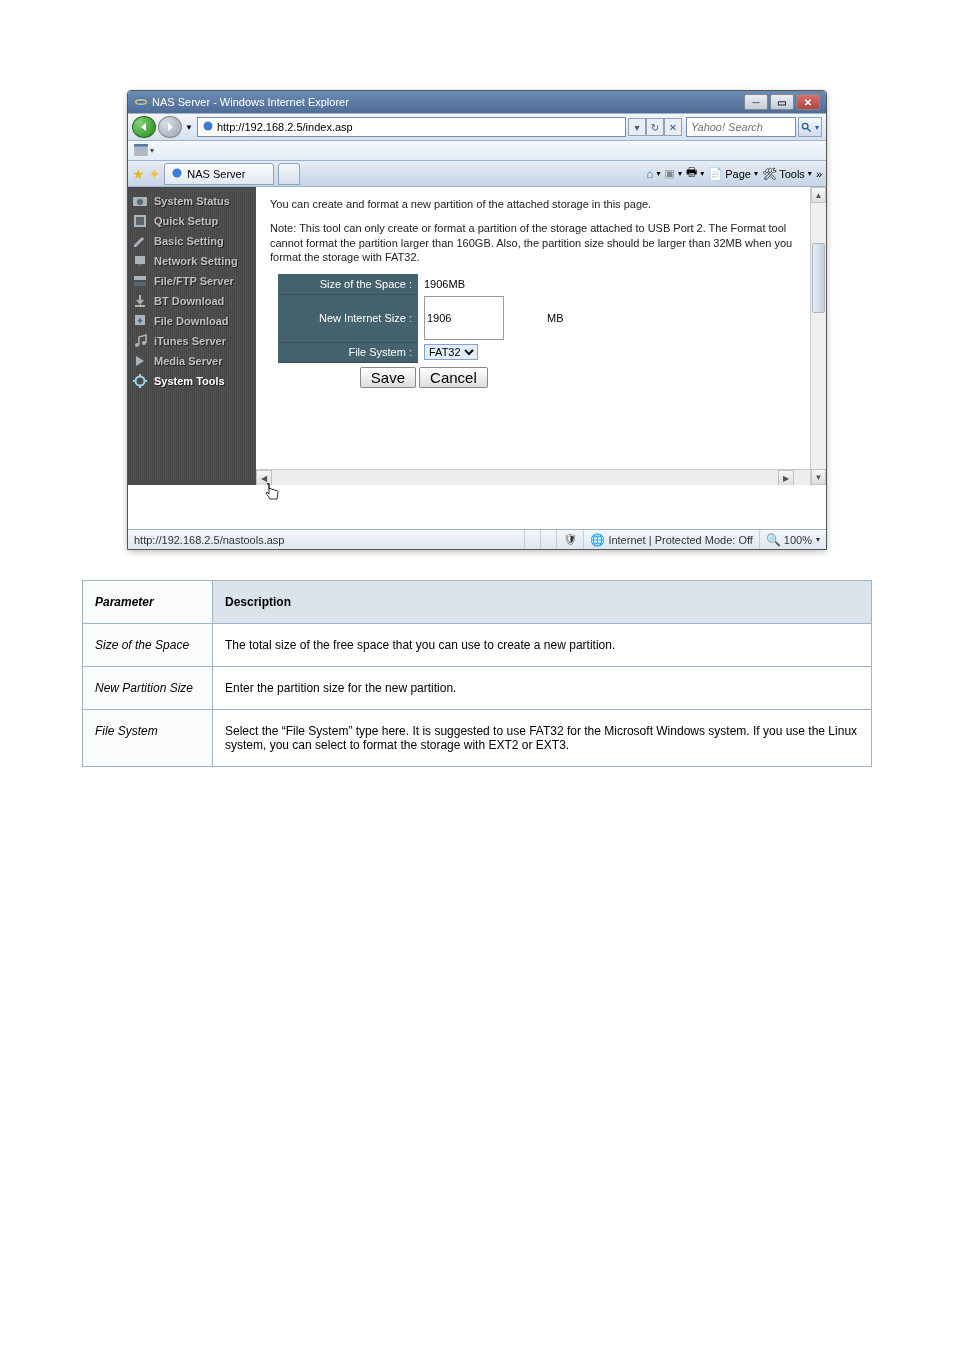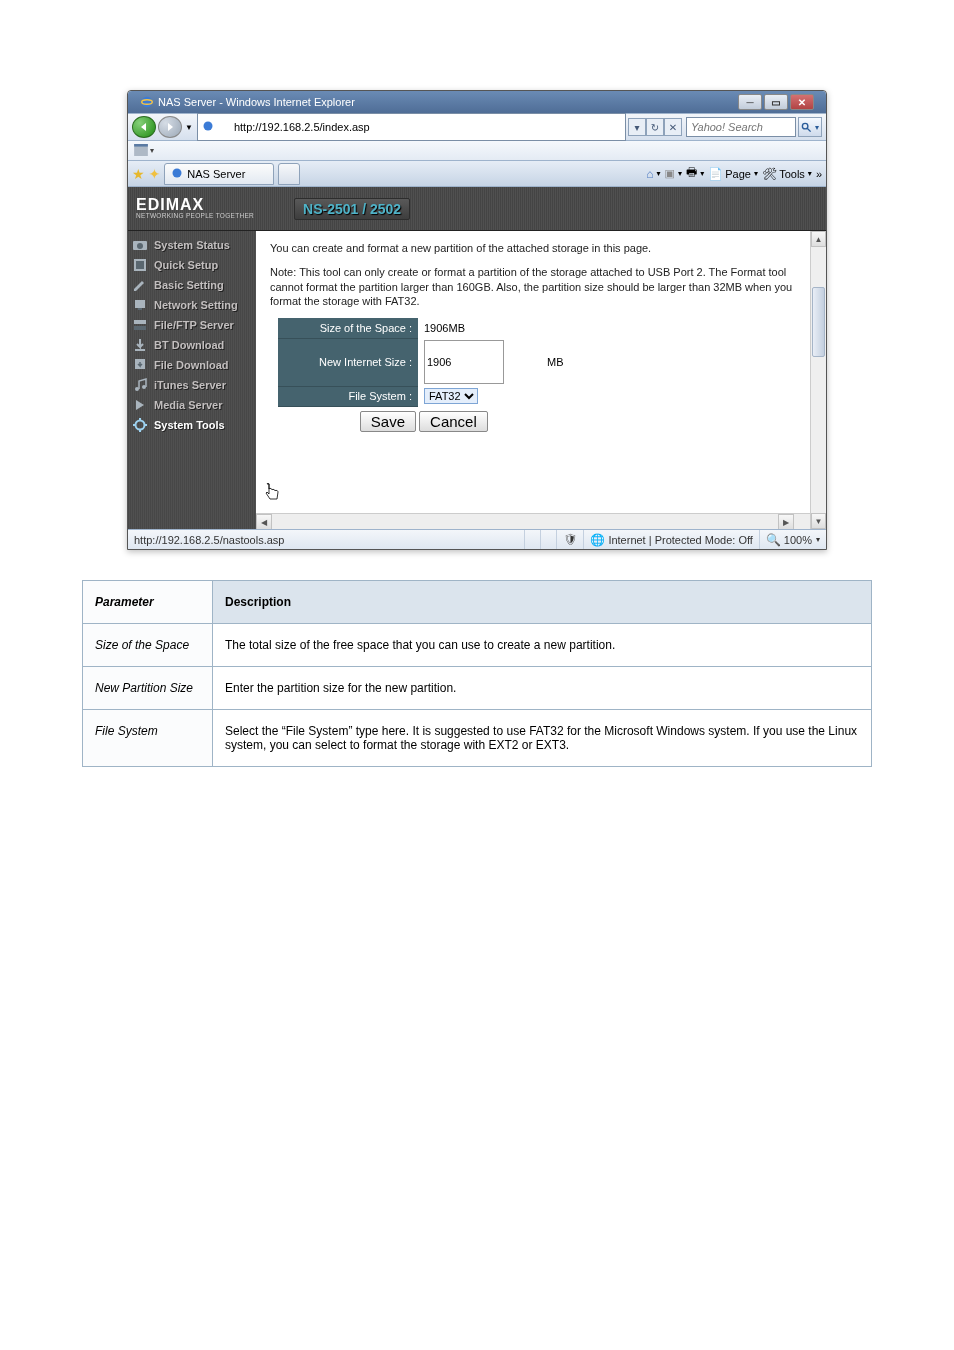--- a/index.html
+++ b/index.html
@@ -1,29 +1,29 @@
 <!DOCTYPE html>
 <html><head>
 <meta charset="utf-8">
 <style>
   * { box-sizing: border-box; margin: 0; padding: 0; }
   body { font-family: Tahoma, Arial, sans-serif; background: #fff; width: 954px; }
   .screenshot-wrap { padding: 90px 20px 10px 20px; }
   .ie-window { width: 700px; height: 460px; margin: 0 auto; border: 1px solid #555; background: #d6e5f5; position: relative; border-radius: 4px 4px 0 0; box-shadow: 0 2px 6px rgba(0,0,0,0.25);}
-  .titlebar { height: 22px; background: linear-gradient(to bottom,#6a8bb5,#4f6d96); display: flex; align-items: center; padding: 0 12px; font-size: 11px; color: #fff; border-radius: 4px 4px 0 0;}
+  .titlebar { height: 22px; background: linear-gradient(to bottom,#6a8bb5,#4f6d96); display: flex; align-items: center; padding: 0 6px; font-size: 11px; color: #fff; border-radius: 4px 4px 0 0;}
   .title-icon { width: 14px; height: 14px; margin-right: 4px; display:inline-flex; align-items:center; justify-content:center;}
   .titlebar .wbtns { margin-left: auto; display: flex; gap: 2px;}
   .wbtn { width: 24px; height: 16px; background: linear-gradient(to bottom,#d47171,#b14444); border:1px solid #888; border-radius:2px; display:inline-flex; align-items:center; justify-content:center; color:#fff; font-size:10px; font-weight:bold;}
   .wbtn.nm { background: linear-gradient(to bottom,#e9eef5,#c2ccda); color:#333;}
   .addrbar { height: 28px; background: linear-gradient(to bottom,#f3f6fa,#d6e0ee); border-top:1px solid #9eb3cc; border-bottom:1px solid #9eb3cc; display:flex; align-items:center; padding:0 4px; font-size:11px;}
   .navbtn { width:24px; height:22px; border-radius:50%; background: radial-gradient(circle at 30% 30%,#86d07a,#1e8a10); border:1px solid #2a6b1f; margin-right:2px; display:inline-flex; align-items:center; justify-content:center; color:#fff;}
   .navbtn.grey { background: radial-gradient(circle at 30% 30%, #d6dde6, #9aa7b6); border:1px solid #888; color:#555;}
   .navbtn svg { display:block;}
   .navsep { margin: 0 4px; }
-  .addrinput { flex:1; height:28px; background:#fff; border:1px solid #7a8ea6; padding:0 4px; display:flex; align-items:center; gap:20px;}
+  .addrinput { flex:1; height:20px; background:#fff; border:1px solid #7a8ea6; padding:0 4px; display:flex; align-items:center; gap:3px;}
   .addrtext { flex:1; border:none; outline:none; font-size:11px; background:transparent;}
   .refresh-group { display:flex; align-items:center; margin-left:2px;}
   .refresh-group .mini { width:18px; height:18px; border:1px solid #8ea2ba; background:#e8eef6; display:inline-flex; align-items:center; justify-content:center; font-size:10px; color:#445877;}
   .ysearch { width:110px; height:20px; border:1px solid #7a8ea6; background:#fff; margin-left:4px; color:#888; font-style:italic; padding:2px 4px; font-size:11px;}
   .magbtn { width:24px; height:20px; background: linear-gradient(to bottom,#f5f9ff,#cfdbec); border:1px solid #8ea2ba; margin-left:2px; display:inline-flex; align-items:center; justify-content:center; color:#2a5c9a;}
   .magbtn .tri { margin-left:3px;}
   .cmdrow { height: 20px; background: linear-gradient(to bottom,#f5f8fc,#e4ebf4); border-bottom:1px solid #9eb3cc; display:flex; align-items:center; font-size:11px; padding:0 6px;}
   .cmdrow .tri { font-size:8px; color:#444; margin-left:2px;}
   .tabsrow { height: 26px; background: linear-gradient(to bottom,#e6edf6,#c6d4e5); border-bottom:1px solid #9eb3cc; display:flex; align-items:center; gap:4px; padding:0 4px; font-size:11px;}
   .star { color:#e6b82e; font-size:14px;}
@@ -189,27 +189,20 @@
         <span>
             <span class="tool-orb">🛠</span>
             <span>Tools</span>
             <span class="tri">▾</span>
           </span>
         <span>»</span>
       </div>
     </div>
 
     <div class="content">
-      <div class="header-band">
-        <div class="brand">
-          <div class="big">EDIMAX</div>
-          <div class="small">NETWORKING PEOPLE TOGETHER</div>
-        </div>
-        <div class="model-tag">NS-2501 / 2502</div>
-      </div>
 
       <div class="body-split">
         <div class="sidebar">
           <div class="menuitem">
             <span class="mi-icon">
               <svg width="16" height="16" viewBox="0 0 16 16">
                   <rect x="1" y="4" width="14" height="9" rx="1" fill="#a9b4bd"></rect>
                   <circle cx="8" cy="9" r="3" fill="#5a6770"></circle>
                 </svg>
             </span>

